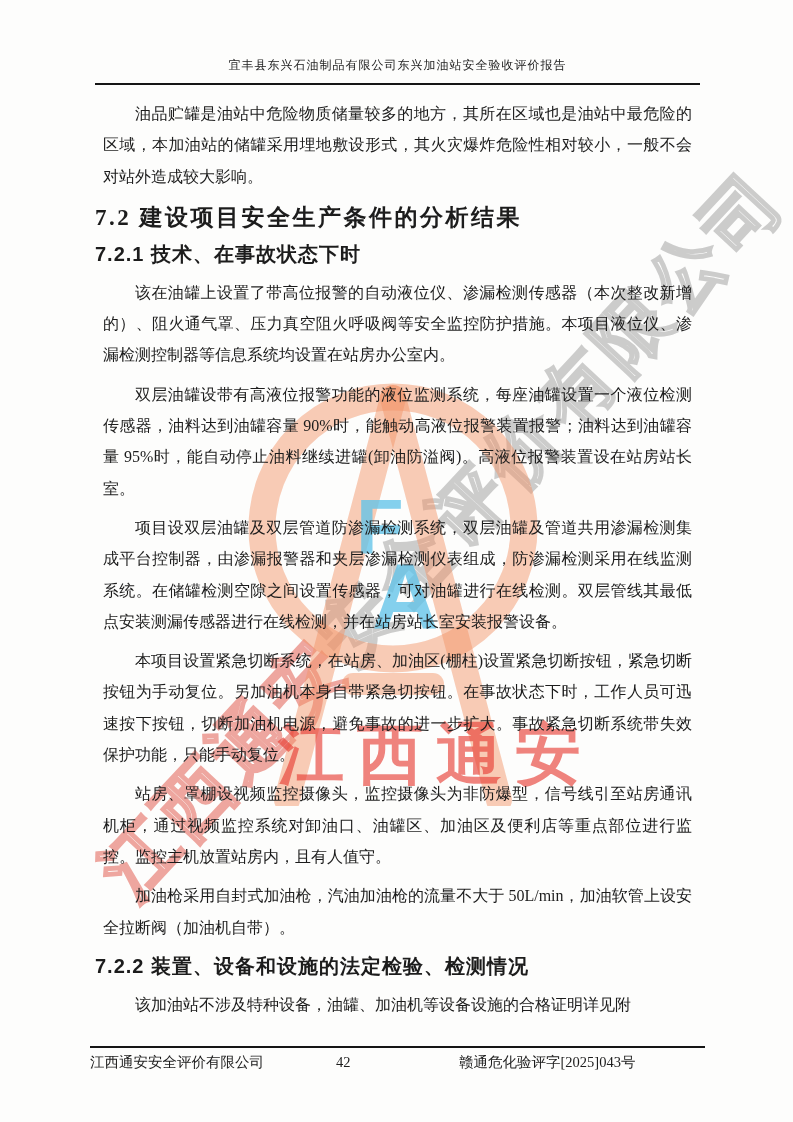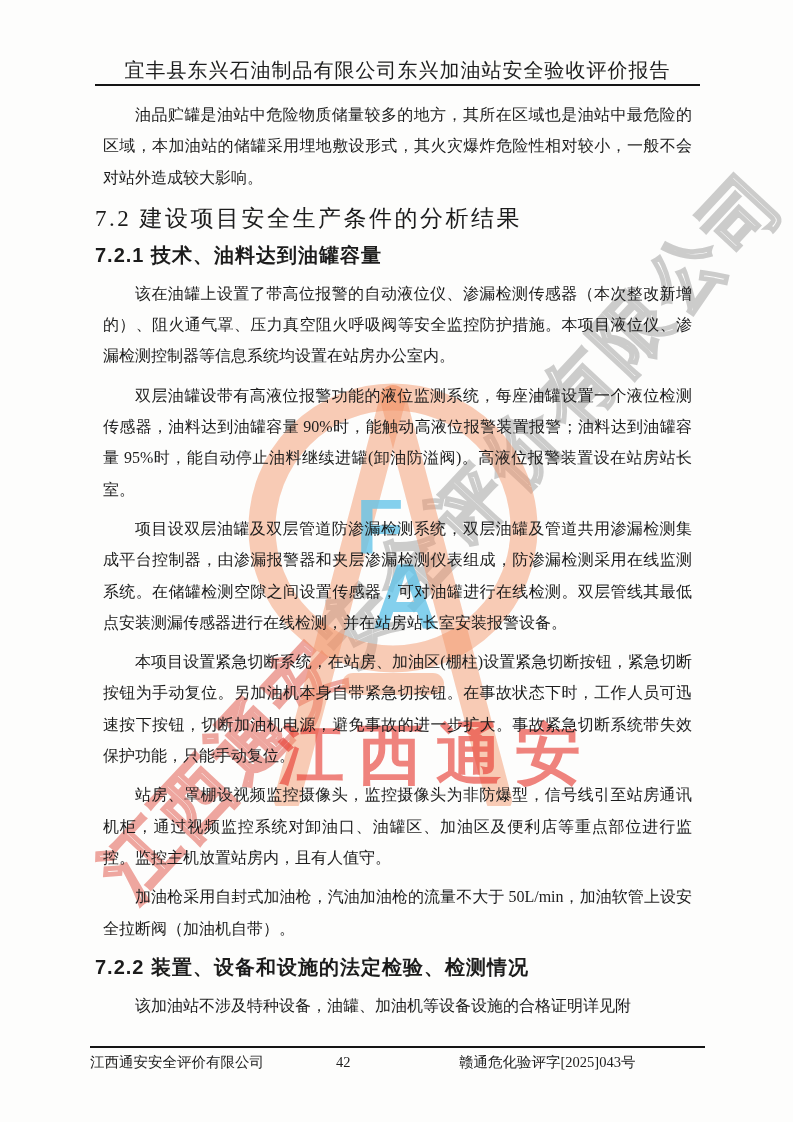--- a/index.html
+++ b/index.html
@@ -43,40 +43,41 @@
   }
   .wm-stroke-red  { color:rgba(255,255,255,0); -webkit-text-stroke:2.5px rgba(224,80,66,.5); }
   .wm-stroke-gray { color:rgba(255,255,255,0); -webkit-text-stroke:2.5px rgba(150,150,150,.48); }
 
   
   .content { position:absolute; left:95px; right:93px; top:0; z-index:1; }
 
   .doc-header {
     margin-top:57px;
     text-align:center;
-    font-size:20px;
+    font-size:12px;
     letter-spacing:1px;
+    padding-bottom:9px;
     border-bottom:2px solid #151515;
   }
 
   .body-text { margin-top:13px; }
 
   .para {
     margin:8px;
     font-size:16px;
     line-height:31.3px;
     text-align:justify;
     text-indent:2em;
   }
 
   .sec-heading {
     margin:10px 0 5px 0;
     font-size:23px;
     line-height:32px;
-    font-weight:normal;
+    font-weight:bold;
     letter-spacing:2.5px;
     font-family:"Liberation Serif", serif;
   }
 
   .subsec-heading {
     margin:4px 0 4px 0;
     font-size:20px;
     line-height:30px;
     font-weight:bold;
     letter-spacing:1px;
@@ -126,21 +127,21 @@
 
   <div class="content">
 
     <div class="doc-header">宜丰县东兴石油制品有限公司东兴加油站安全验收评价报告</div>
 
     <div class="body-text">
       <p class="para">油品贮罐是油站中危险物质储量较多的地方，其所在区域也是油站中最危险的区域，本加油站的储罐采用埋地敷设形式，其火灾爆炸危险性相对较小，一般不会对站外造成较大影响。</p>
 
       <h2 class="sec-heading">7.2  建设项目安全生产条件的分析结果</h2>
 
-      <h3 class="subsec-heading">7.2.1 技术、油料达到油罐容量</h3>
+      <h3 class="subsec-heading">7.2.1 技术、在事故状态下时</h3>
 
       <p class="para">该在油罐上设置了带高位报警的自动液位仪、渗漏检测传感器（本次整改新增的）、阻火通气罩、压力真空阻火呼吸阀等安全监控防护措施。本项目液位仪、渗漏检测控制器等信息系统均设置在站房办公室内。</p>
 
       <p class="para">双层油罐设带有高液位报警功能的液位监测系统，每座油罐设置一个液位检测传感器，油料达到油罐容量 90%时，能触动高液位报警装置报警；油料达到油罐容量 95%时，能自动停止油料继续进罐(卸油防溢阀)。高液位报警装置设在站房站长室。</p>
 
       <p class="para">项目设双层油罐及双层管道防渗漏检测系统，双层油罐及管道共用渗漏检测集成平台控制器，由渗漏报警器和夹层渗漏检测仪表组成，防渗漏检测采用在线监测系统。在储罐检测空隙之间设置传感器，可对油罐进行在线检测。双层管线其最低点安装测漏传感器进行在线检测，并在站房站长室安装报警设备。</p>
 
       <p class="para">本项目设置紧急切断系统，在站房、加油区(棚柱)设置紧急切断按钮，紧急切断按钮为手动复位。另加油机本身自带紧急切按钮。在事故状态下时，工作人员可迅速按下按钮，切断加油机电源，避免事故的进一步扩大。事故紧急切断系统带失效保护功能，只能手动复位。</p>
 
       <p class="para">站房、罩棚设视频监控摄像头，监控摄像头为非防爆型，信号线引至站房通讯机柜，通过视频监控系统对卸油口、油罐区、加油区及便利店等重点部位进行监控。监控主机放置站房内，且有人值守。</p>

